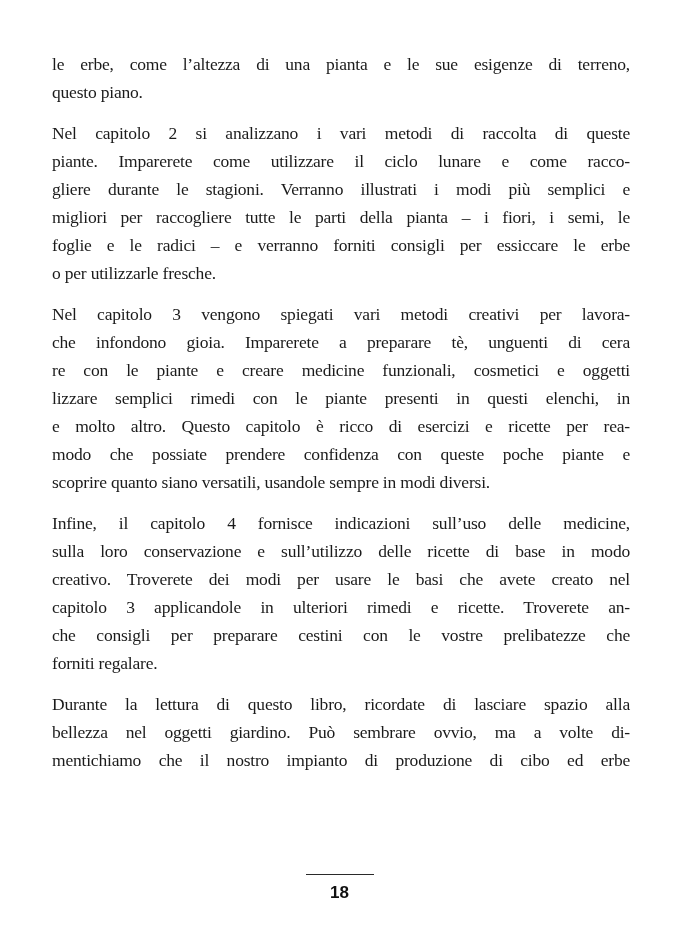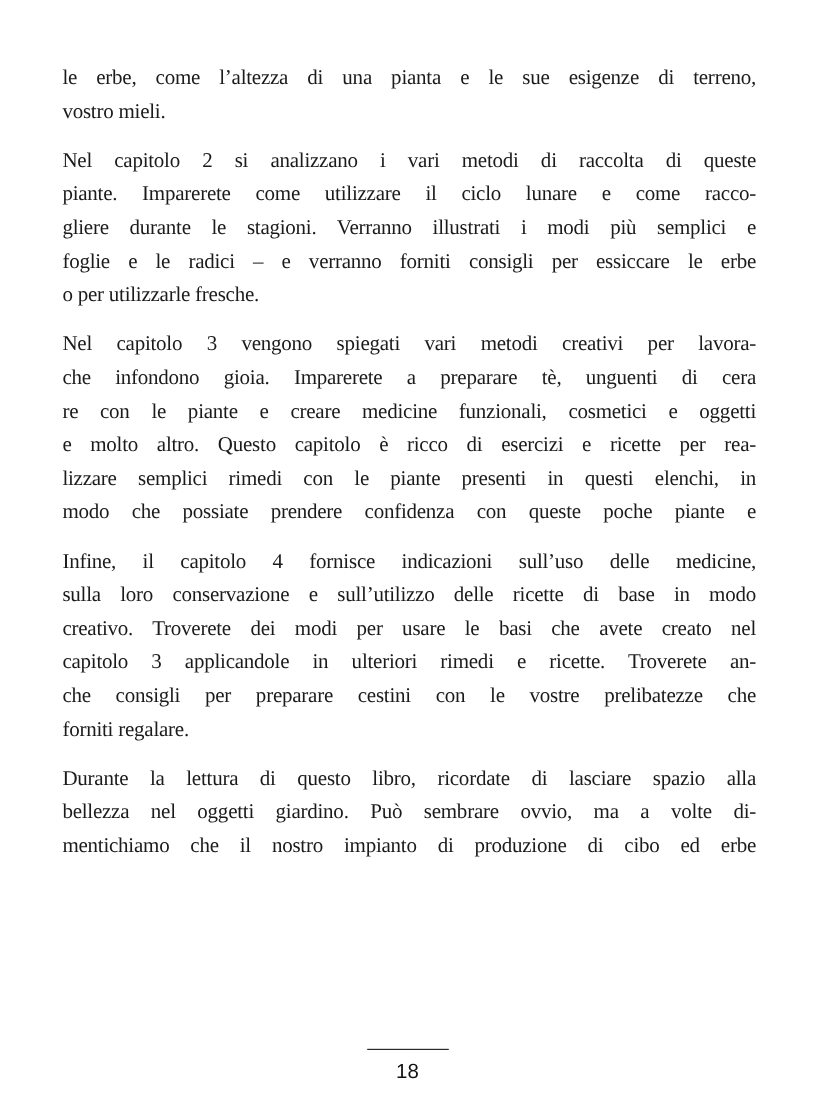--- a/index.html
+++ b/index.html
@@ -52,46 +52,49 @@
     height: 0;
     border-top: 1.5px solid #2a2a2a;
     margin: 0 auto;
   }
   .page-number {
     margin-top: 8px;
     font-family: "Liberation Sans", "DejaVu Sans", sans-serif;
     font-size: 17px;
     color: #111111;
     text-align: center;
+    font-weight: bold;
   }
 </style>
 </head>
 <body>
 
 <div class="book-page">
   <div class="text-block">
 
   <p class="para">
         <span class="ln just">le erbe, come l’altezza di una pianta e le sue esigenze di terreno,</span>
-        <span class="ln last">vostro mieli.</span>
+        <span class="ln last">questo piano.</span>
       </p>
       <p class="para">
         <span class="ln just">Nel capitolo 2 si analizzano i vari metodi di raccolta di queste</span>
         <span class="ln just">piante. Imparerete come utilizzare il ciclo lunare e come racco-</span>
         <span class="ln just">gliere durante le stagioni. Verranno illustrati i modi più semplici e</span>
+        <span class="ln just">migliori per raccogliere tutte le parti della pianta – i fiori, i semi, le</span>
         <span class="ln just">foglie e le radici – e verranno forniti consigli per essiccare le erbe</span>
         <span class="ln last">o per utilizzarle fresche.</span>
       </p>
       <p class="para">
         <span class="ln just">Nel capitolo 3 vengono spiegati vari metodi creativi per lavora-</span>
         <span class="ln just">che infondono gioia. Imparerete a preparare tè, unguenti di cera</span>
         <span class="ln just">re con le piante e creare medicine funzionali, cosmetici e oggetti</span>
+        <span class="ln just">lizzare semplici rimedi con le piante presenti in questi elenchi, in</span>
         <span class="ln just">e molto altro. Questo capitolo è ricco di esercizi e ricette per rea-</span>
-        <span class="ln just">lizzare semplici rimedi con le piante presenti in questi elenchi, in</span>
         <span class="ln just">modo che possiate prendere confidenza con queste poche piante e</span>
+        <span class="ln last">scoprire quanto siano versatili, usandole sempre in modi diversi.</span>
       </p>
       <p class="para">
         <span class="ln just">Infine, il capitolo 4 fornisce indicazioni sull’uso delle medicine,</span>
         <span class="ln just">sulla loro conservazione e sull’utilizzo delle ricette di base in modo</span>
         <span class="ln just">creativo. Troverete dei modi per usare le basi che avete creato nel</span>
         <span class="ln just">capitolo 3 applicandole in ulteriori rimedi e ricette. Troverete an-</span>
         <span class="ln just">che consigli per preparare cestini con le vostre prelibatezze che</span>
         <span class="ln last">forniti regalare.</span>
       </p>
       <p class="para">

